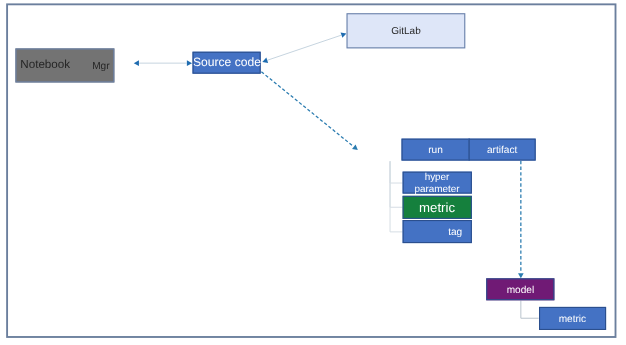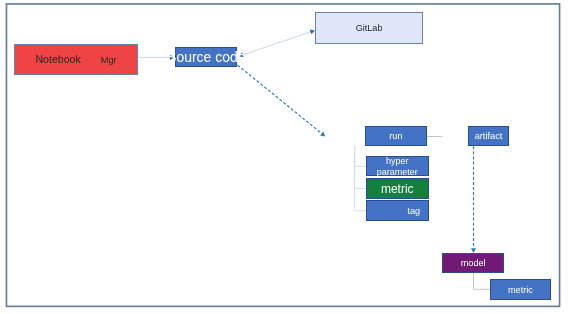--- a/index.html
+++ b/index.html
@@ -33,34 +33,34 @@
       <polygon points="325.30,136.40 323.26,131.46 320.04,135.42" fill="#2b7cb0"></polygon>
       <polyline points="385.9,136.5 442.3,136.5" fill="none" stroke="#b4bcc8" stroke-width="0.9"></polyline>
       <polyline points="354.6,146.6 354.6,166.4 366,166.4" fill="none" stroke="#d4dde4" stroke-width="0.9"></polyline>
       <polyline points="354.6,146.6 354.6,188.4 366,188.4" fill="none" stroke="#d4dde4" stroke-width="0.9"></polyline>
       <polyline points="354.6,146.6 354.6,210.8 366,210.8" fill="none" stroke="#d4dde4" stroke-width="0.9"></polyline>
       <polyline points="473.5,146.3 473.5,248.1" fill="none" stroke="#2b7cb0" stroke-width="1.15" stroke-dasharray="3.054 2.036"></polyline>
       <polygon points="473.50,253.00 476.05,248.30 470.95,248.30" fill="#2b7cb0"></polygon>
       <polyline points="473.5,273.3 473.5,289.3 489.7,289.3" fill="none" stroke="#b8c2cc" stroke-width="0.9"></polyline>
     </svg>
   <div id="nodes">
-      <div class="node light" style="left: 14px; top: 44.4px; width: 124px; height: 30.4px; font-size: 10.6px; background: #ef4444; border-color: rgb(107, 130, 170); color: rgb(38, 38, 38); flex-direction: row; padding-top: 0px;">
+      <div class="node light" style="left: 14px; top: 44.4px; width: 90px; height: 30.4px; font-size: 10.6px; background: #737373; border-color: rgb(107, 130, 170); color: rgb(38, 38, 38); flex-direction: row; padding-top: 0px;">
         <span>Notebook</span>
         <span style="font-size: 9.2px; margin-left: 20px; position: relative; top: 0.52px;">Mgr</span>
       </div>
-      <div class="node filled" style="left: 175.3px; top: 46.9px; width: 62.1px; height: 20px; font-size: 14px; background: rgb(68, 114, 196); border-color: rgb(43, 79, 142); color: rgb(255, 255, 255);">
+      <div class="node filled" style="left: 175.3px; top: 46.9px; width: 62.1px; height: 20px; font-size: 11px; background: rgb(68, 114, 196); border-color: rgb(43, 79, 142); color: rgb(255, 255, 255);">
         <span>Source code</span>
       </div>
       <div class="node light" style="left: 315.3px; top: 11.9px; width: 107.6px; height: 32px; font-size: 9.1px; background: rgb(222, 230, 248); border-color: rgb(107, 130, 170); color: rgb(38, 38, 38);">
         <span>GitLab</span>
       </div>
       <div class="node filled" style="left: 323.9px; top: 126.1px; width: 62px; height: 20.2px; font-size: 9.2px; background: rgb(68, 114, 196); border-color: rgb(43, 79, 142); color: rgb(255, 255, 255); margin-left: 41px;">
         <span>run</span>
       </div>
-      <div class="node filled" style="left: 468px; top: 126.1px; width: 41px; height: 20.2px; font-size: 9.2px; background: rgb(68, 114, 196); border-color: rgb(43, 79, 142); color: rgb(255, 255, 255);">
+      <div class="node filled" style="left: 426px; top: 126.1px; width: 61px; height: 20.2px; font-size: 9.2px; background: rgb(68, 114, 196); border-color: rgb(43, 79, 142); color: rgb(255, 255, 255);">
         <span>artifact</span>
       </div>
       <div class="node filled" style="left: 366px; top: 155.6px; width: 62.6px; height: 20.5px; font-size: 9px; background: rgb(68, 114, 196); border-color: rgb(43, 79, 142); color: rgb(255, 255, 255);">
         <span>hyper</span>
         <span>parameter</span>
       </div>
       <div class="node filled" style="left: 366px; top: 177.6px; width: 62.6px; height: 21.5px; font-size: 12px; background: #15803d; border-color: rgb(43, 79, 142); color: rgb(255, 255, 255);">
         <span>metric</span>
       </div>
       <div class="node filled" style="left: 366px; top: 200px; width: 62.6px; height: 20.5px; font-size: 9.2px; background: rgb(68, 114, 196); border-color: rgb(43, 79, 142); color: rgb(255, 255, 255); padding-left: 33px;">

